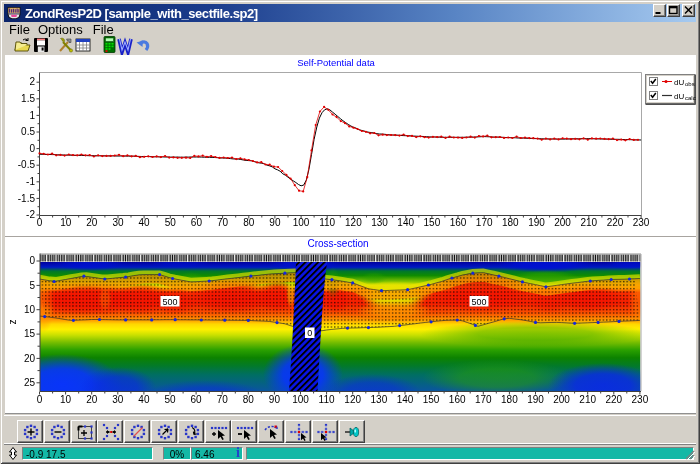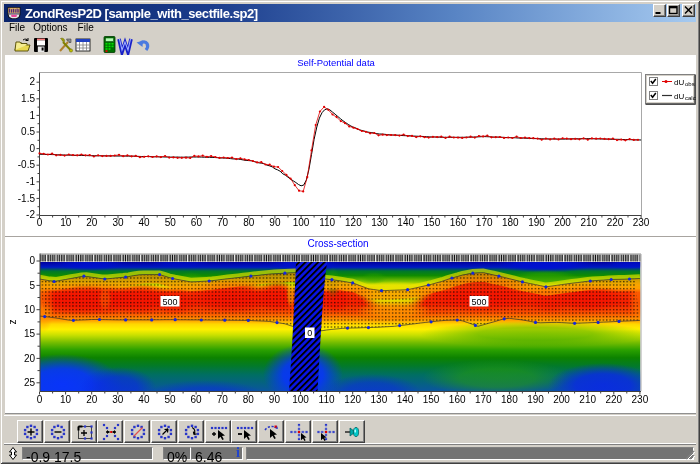--- a/index.html
+++ b/index.html
@@ -18,21 +18,21 @@
 .menubar span{margin-right:0;padding:0 6px}
 .toolbar{position:absolute;left:4px;top:33px;width:692px;height:22px}
 .chart1{position:absolute;left:5px;top:55px;width:691px;height:181px;background:#fff}
 .chart2{position:absolute;left:5px;top:236px;width:691px;height:178px;background:#737373;
  border-bottom:1px solid #909090;border-top:1px solid #a8a4a0}
 .btoolbar{position:absolute;left:4px;top:415px;width:692px;height:29px;border-top:1px solid #fff}
 .bbtn{position:absolute;top:4px;width:26px;height:23px;background:#d4d0c8;
  border:1px solid;border-color:#fff #404040 #404040 #fff;box-shadow:inset -1px -1px 0 #808080,inset 1px 1px 0 #d4d0c8}
 .status{position:absolute;left:4px;top:444px;width:692px;height:17px;border-top:1px solid #808080;box-shadow:0 -1px 0 #fff}
 .sp{position:absolute;top:2px;height:13px;border:1px solid;border-color:#808080 #fff #fff #808080;
- font-size:14px;color:#000;padding:1px 3px;background:#737373}
+ font-size:10px;color:#000;padding:1px 3px;background:#14b8a6}
 .grip{position:absolute;right:1px;bottom:1px;width:12px;height:12px}
 </style></head><body>
 <div class="win"></div>
 <div class="title">
  <svg class="ic" viewBox="0 0 16 14">
   <path d="M1.5 1 L14.5 1 L14.5 8.5 L13.5 11.5 L10.5 13 L5.5 13 L2.5 11.5 L1.5 8.5 Z" fill="#101018"></path>
   <rect x="2.3" y="1.8" width="11.4" height="5.4" fill="#d8b068"></rect>
   <g fill="#502878">
    <rect x="3" y="2.6" width="1.2" height="4"></rect>
         <rect x="5" y="3.2" width="1.1" height="3.4"></rect>
@@ -53,21 +53,21 @@
       </svg></div>
  <div class="tb"><svg width="11" height="10" viewBox="0 0 11 10">
         <rect x="1.5" y="1.5" width="7.5" height="7" fill="none" stroke="#000" stroke-width="1.4"></rect>
         <rect x="1.5" y="1.5" width="7.5" height="1.8" fill="#000"></rect>
       </svg></div>
  <div class="tb" style="margin-left:2.5px"><svg width="11" height="10" viewBox="0 0 11 10">
         <path d="M2 1.5 L9 8.5 M9 1.5 L2 8.5" stroke="#000" stroke-width="1.5"></path>
       </svg></div>
 </div>
 
-<div class="menubar" style="font-size:10px">
+<div class="menubar" style="font-size:13px">
     <span style="padding:0 0 0 5px">File</span>
     <span style="padding:0 0 0 8px">Options</span>
     <span style="padding:0 0 0 10px">File</span>
   </div>
 
 <div class="toolbar">
 <svg width="692" height="22" viewBox="0 0 692 22">
 
  <g transform="translate(10,4)">
   <path d="M1 13 L3 6 L8 6 L9 8 L16 8 L14 14 L1 14 Z" fill="#e8d850" stroke="#504800" stroke-width="0.9"></path>

